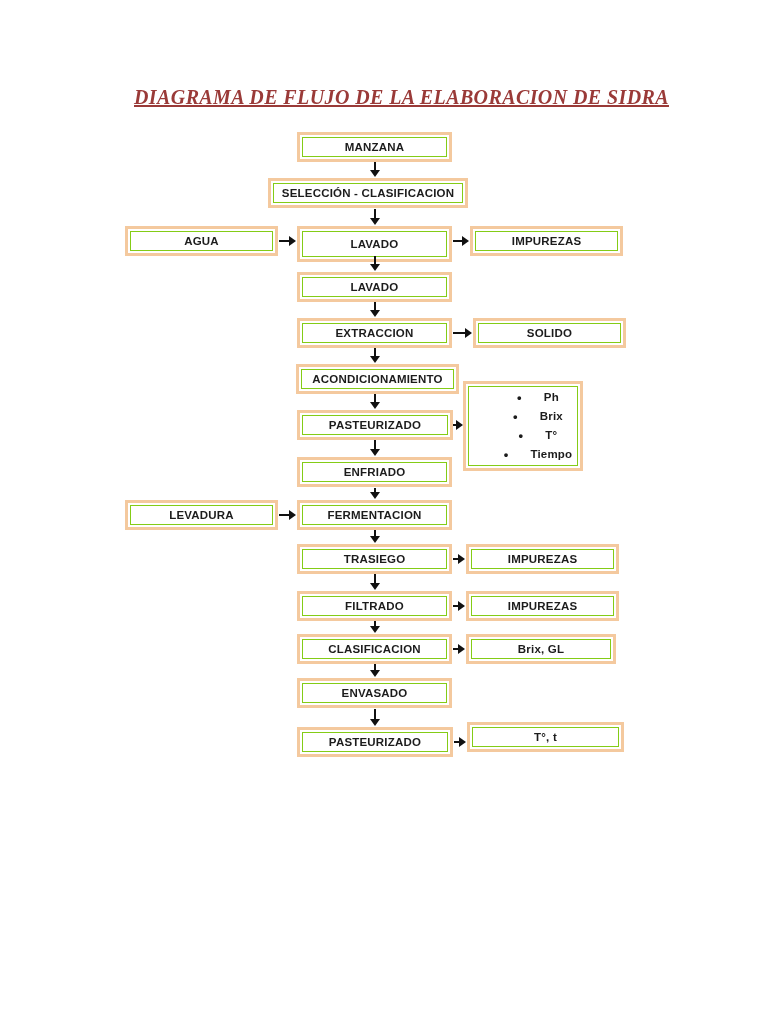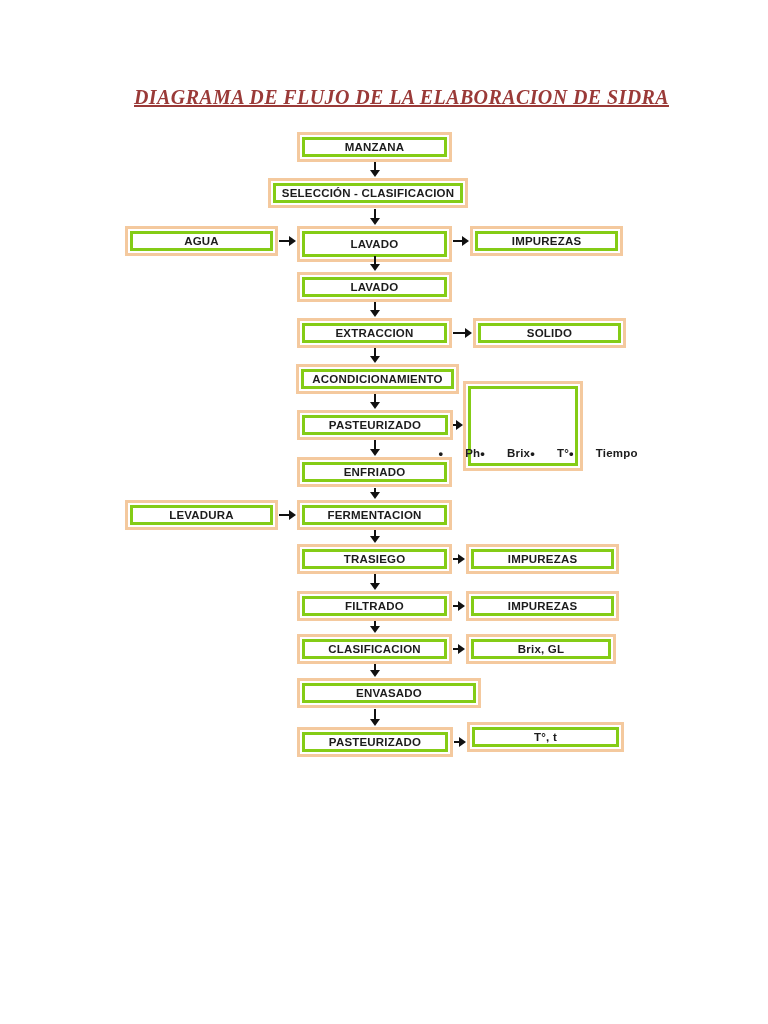--- a/index.html
+++ b/index.html
@@ -21,30 +21,30 @@
     text-decoration:underline;
     padding-left:35px;
   }
   .box {
     position:absolute;
     border:3px solid #f4c99e;
     padding:2px;
     background:#ffffff;
   }
   .box-inner {
-    border:3px solid #84cc16;
+    border:1px solid #84cc16;
     width:100%; height:100%;
     display:flex; align-items:center; justify-content:center;
     font-weight:bold; font-size:11.5px; letter-spacing:0.2px;
     color:#1c1c1c;
     white-space:nowrap;
   }
   .params-inner {
-    flex-direction:row;
-    align-items:flex-end;
+    flex-direction:column;
+    align-items:center;
     justify-content:center;
     padding-left:30px;
   }
   .bullet-row {
     display:flex; align-items:center;
     line-height:19px; height:19px;
     font-weight:bold; font-size:11.5px; color:#1c1c1c;
   }
   .bullet-row::before {
     content:"\2022";
@@ -177,21 +177,21 @@
 
   <div class="box" style="left:297px;top:634px;width:155px;height:30px">
     <div class="box-inner">CLASIFICACION</div>
   </div>
   <div class="harrow" style="left:453px;top:643px;width:12px"></div>
   <div class="box" style="left:466px;top:634px;width:150px;height:30px">
     <div class="box-inner">Brix, GL</div>
   </div>
   <div class="varrow" style="left:369px;top:664px;height:13px"></div>
 
-  <div class="box" style="left:297px;top:678px;width:184px;height:30px">
+  <div class="box" style="left:297px;top:678px;width:155px;height:30px">
     <div class="box-inner">ENVASADO</div>
   </div>
   <div class="varrow" style="left:369px;top:709px;height:17px"></div>
 
   <div class="box" style="left:297px;top:727px;width:156px;height:30px">
     <div class="box-inner">PASTEURIZADO</div>
   </div>
   <div class="harrow" style="left:454px;top:736px;width:12px"></div>
   <div class="box" style="left:467px;top:722px;width:157px;height:30px">
     <div class="box-inner">T°, t</div>

